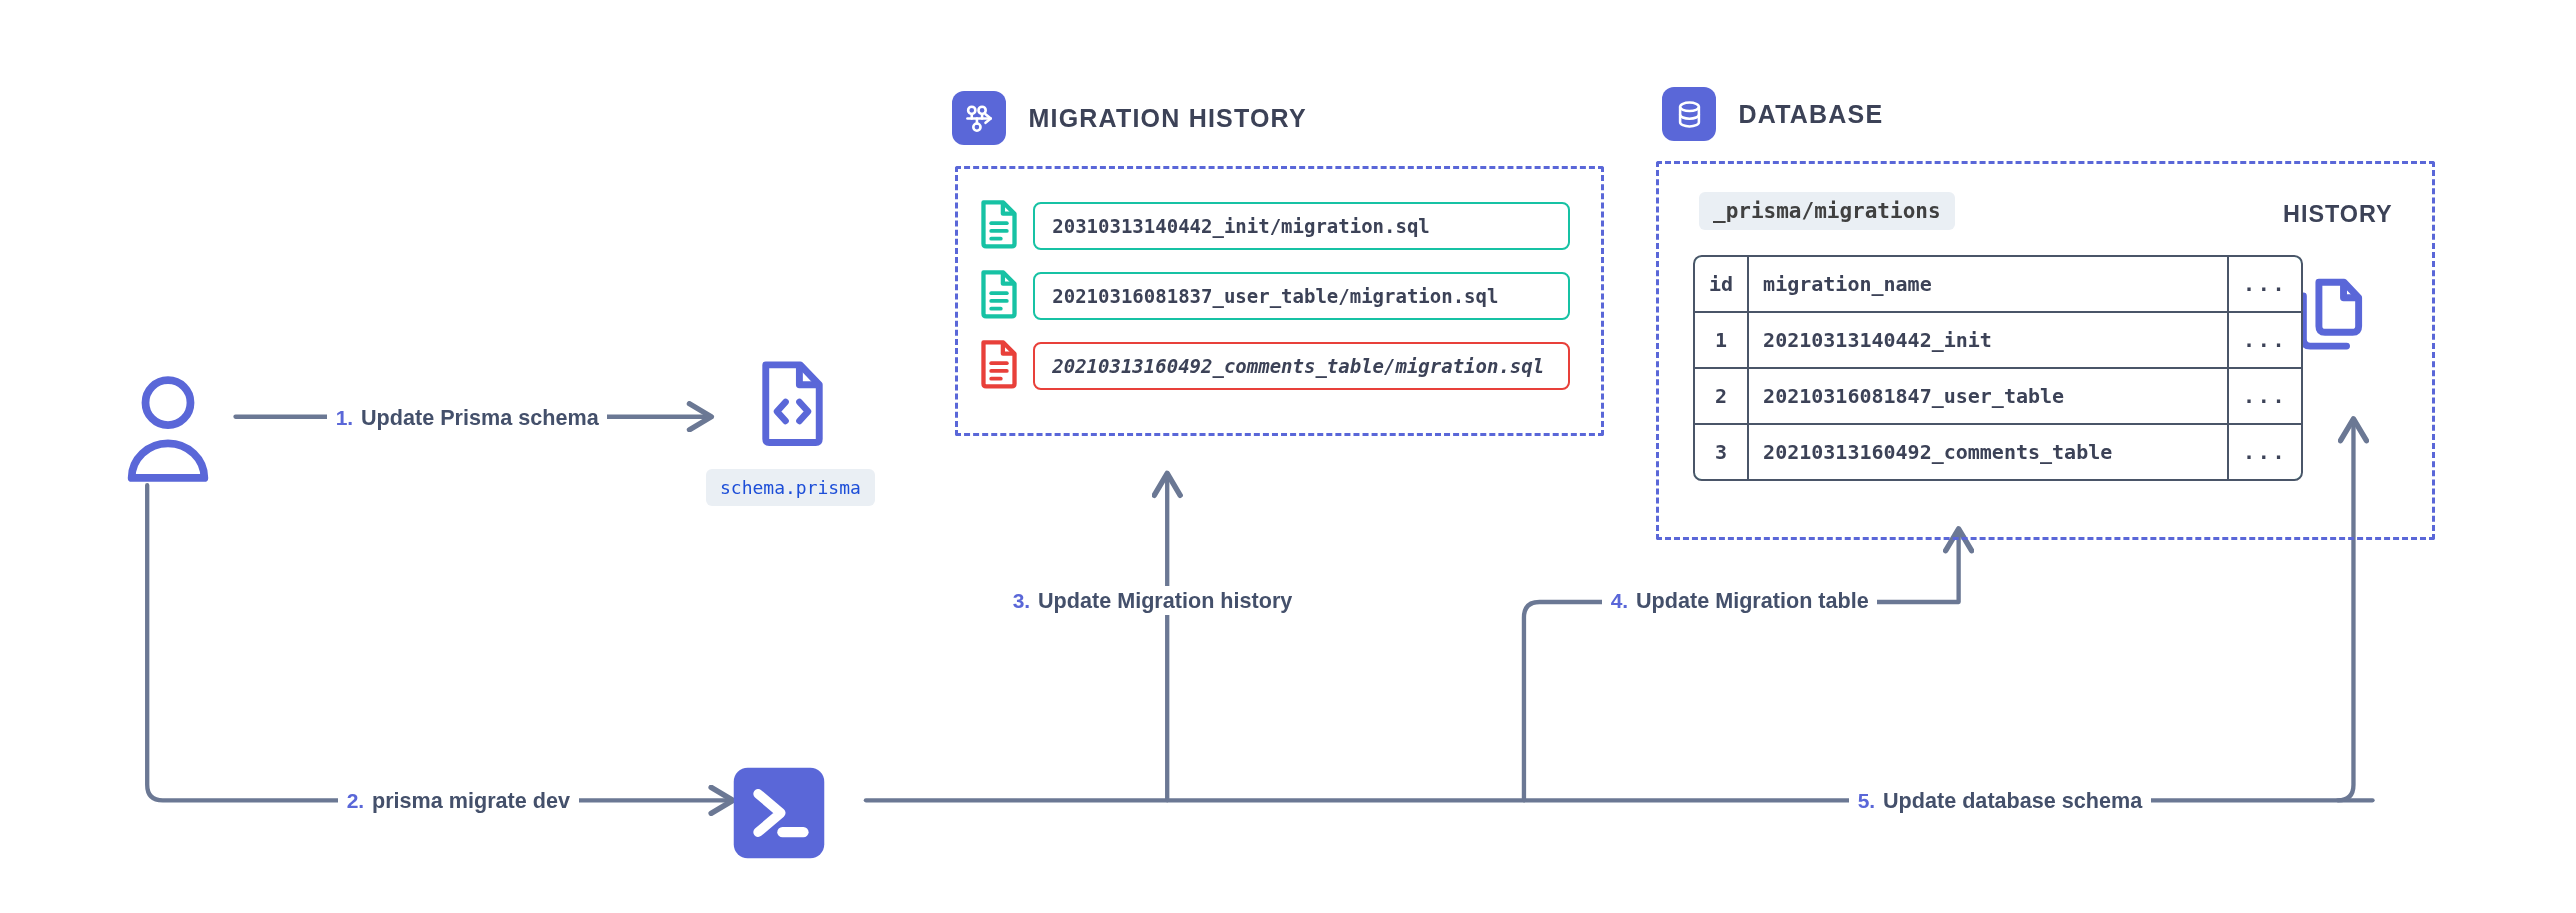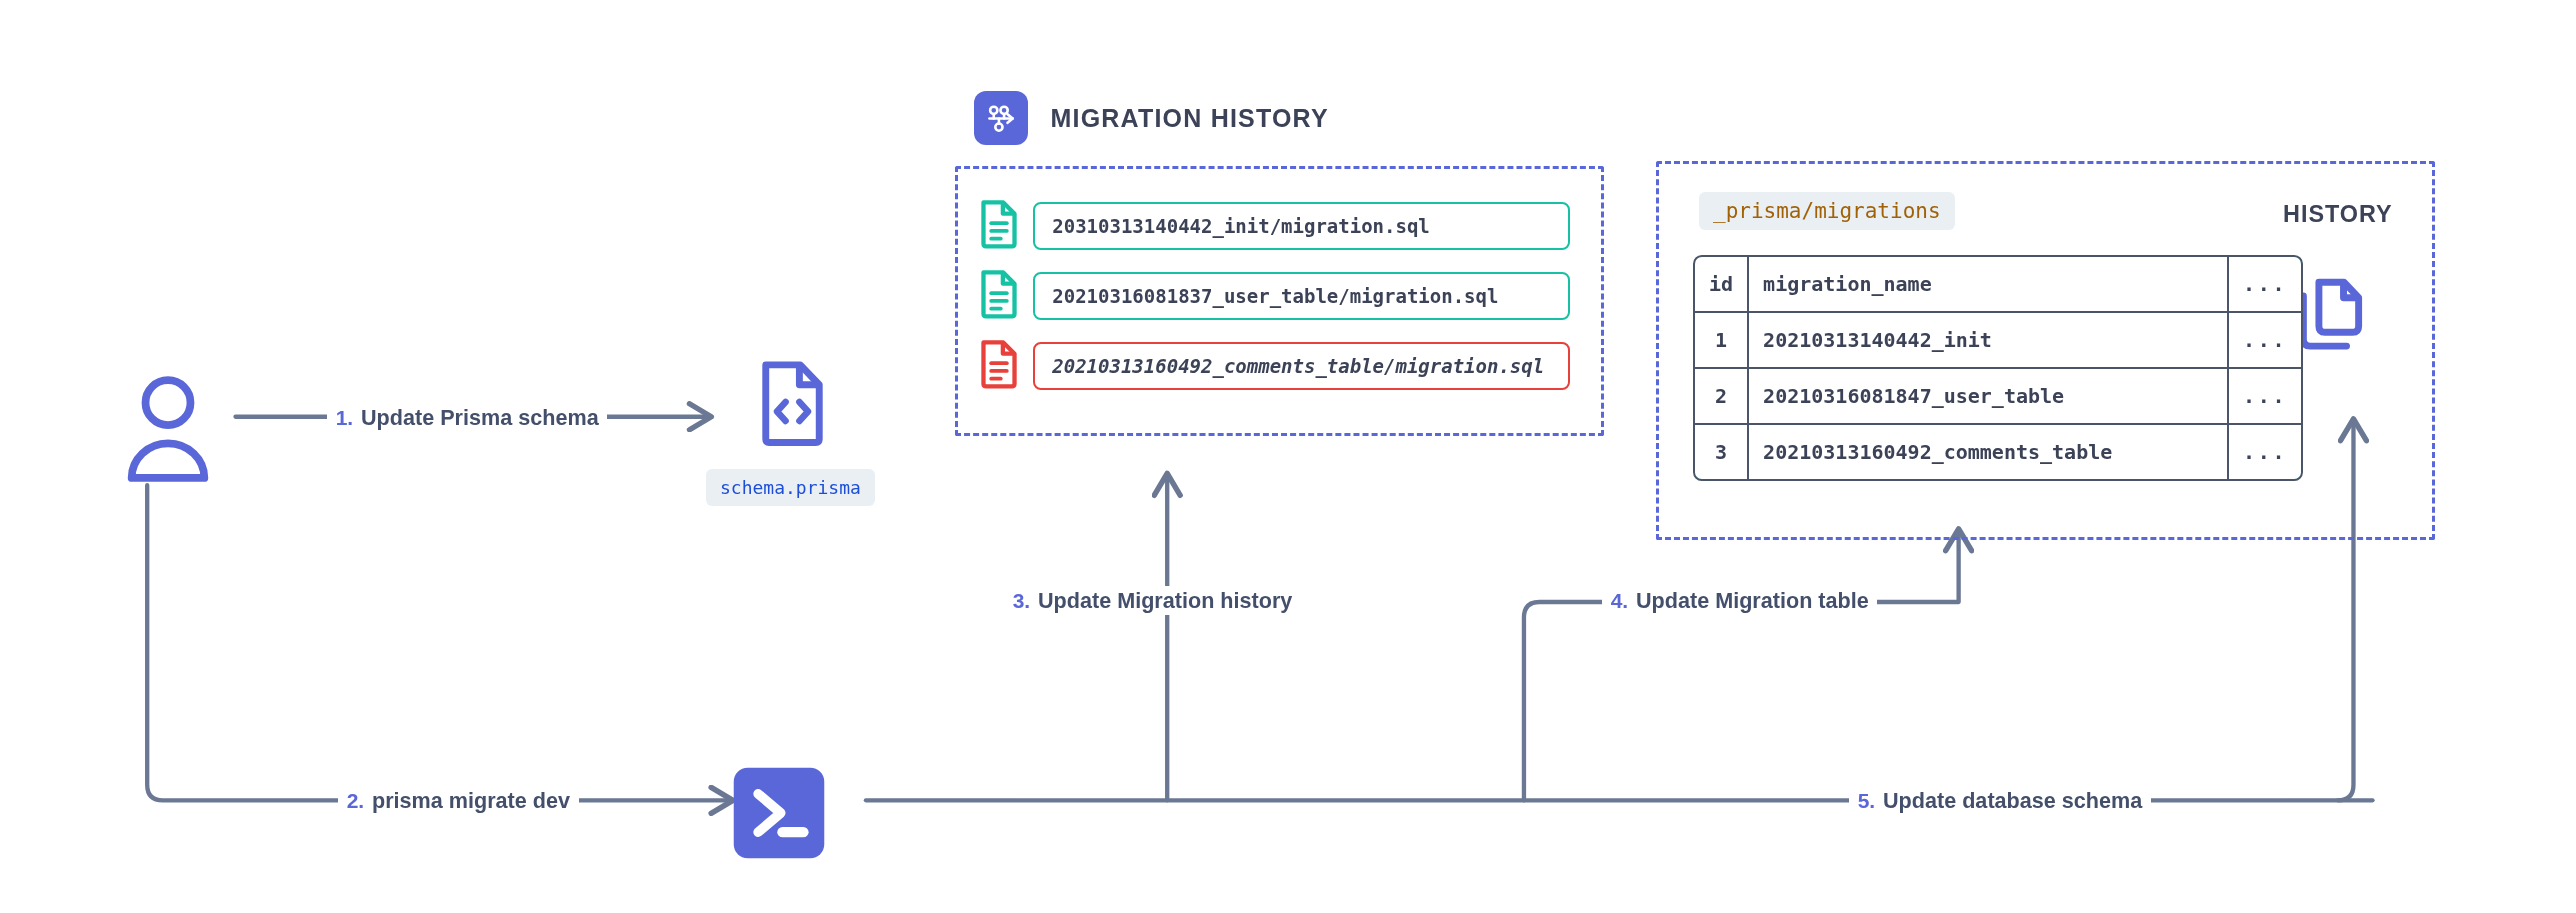--- a/index.html
+++ b/index.html
@@ -29,21 +29,20 @@
     width: 2576px; height: 914px;
     pointer-events: none;
   }
 
   
   .sec-header {
     position: absolute;
     display: flex;
     align-items: center;
     gap: 22.5px;
-    margin-left: 22px;
   }
   .sec-badge {
     width: 54px; height: 54px;
     border-radius: 12px;
     background: #5a67d8;
     display: flex;
     align-items: center;
     justify-content: center;
     flex: 0 0 auto;
   }
@@ -119,22 +118,22 @@
   .v-green { color: #0f9d7e; }
   .v-red { color: #e8403a; }
 
   .code-chip {
     position: absolute;
     background: #eaeff4;
     border-radius: 6px;
     padding: 7px 14px;
     font-family: "DejaVu Sans Mono", monospace;
     font-size: 21px;
-    font-weight: normal;
-    color: #a16207;
+    font-weight: bold;
+    color: #404040;
     white-space: nowrap;
   }
   .file-chip {
     position: absolute;
     background: #eaeff4;
     border-radius: 6px;
     padding: 7.8px 14px;
     font-family: "DejaVu Sans Mono", monospace;
     font-size: 18px;
     color: #1d4ed8;
@@ -299,20 +298,30 @@
         <path d="M 4 4 L 27 4 L 40 17 L 40 52 Q 40 55 37 55 L 7 55 Q 4 55 4 52 Z" fill="none" stroke="#e8403a" stroke-width="5" stroke-linejoin="round"></path>
         <path d="M 26.5 4 L 26.5 17 L 40 17" fill="none" stroke="#e8403a" stroke-width="5" stroke-linejoin="round"></path>
         <line x1="13" y1="28" x2="31" y2="28" stroke="#e8403a" stroke-width="4.5" stroke-linecap="round"></line>
         <line x1="13" y1="37" x2="31" y2="37" stroke="#e8403a" stroke-width="4.5" stroke-linecap="round"></line>
         <line x1="13" y1="46" x2="24" y2="46" stroke="#e8403a" stroke-width="4.5" stroke-linecap="round"></line>
       </svg>
     </span>
     <span class="mig-pill red" style="width:537px;">20210313160492_comments_table/migration.sql</span>
   </div>
 
+  <div class="sec-header" style="left:1662px; top:87px;">
+    <div class="sec-badge">
+      <svg width="29" height="31" viewBox="0 0 34 36">
+        <ellipse cx="17" cy="9" rx="11" ry="5" fill="none" stroke="#fff" stroke-width="3"></ellipse>
+        <path d="M 6 9 L 6 27 A 11 5 0 0 0 28 27 L 28 9" fill="none" stroke="#fff" stroke-width="3"></path>
+        <path d="M 6 18 A 11 5 0 0 0 28 18" fill="none" stroke="#fff" stroke-width="3"></path>
+      </svg>
+    </div>
+    <div class="sec-title">DATABASE</div>
+  </div>
 
   <div class="dashed-box" style="left:1656px; top:161px; width:779px; height:379px;"></div>
 
   <div class="code-chip" style="left:1699px; top:192px;">_prisma/migrations</div>
 
   <div class="schema-label" style="left:2283px; top:201px;">HISTORY</div>
 
   <div class="icon-abs" style="left:2293px; top:275px;">
     <svg width="76" height="80" viewBox="0 0 88 92">
       <path d="M 12 24 L 12 74 Q 12 82 20 82 L 62 82" fill="none" stroke="#5a67d8" stroke-width="8" stroke-linecap="round" stroke-linejoin="round"></path>

